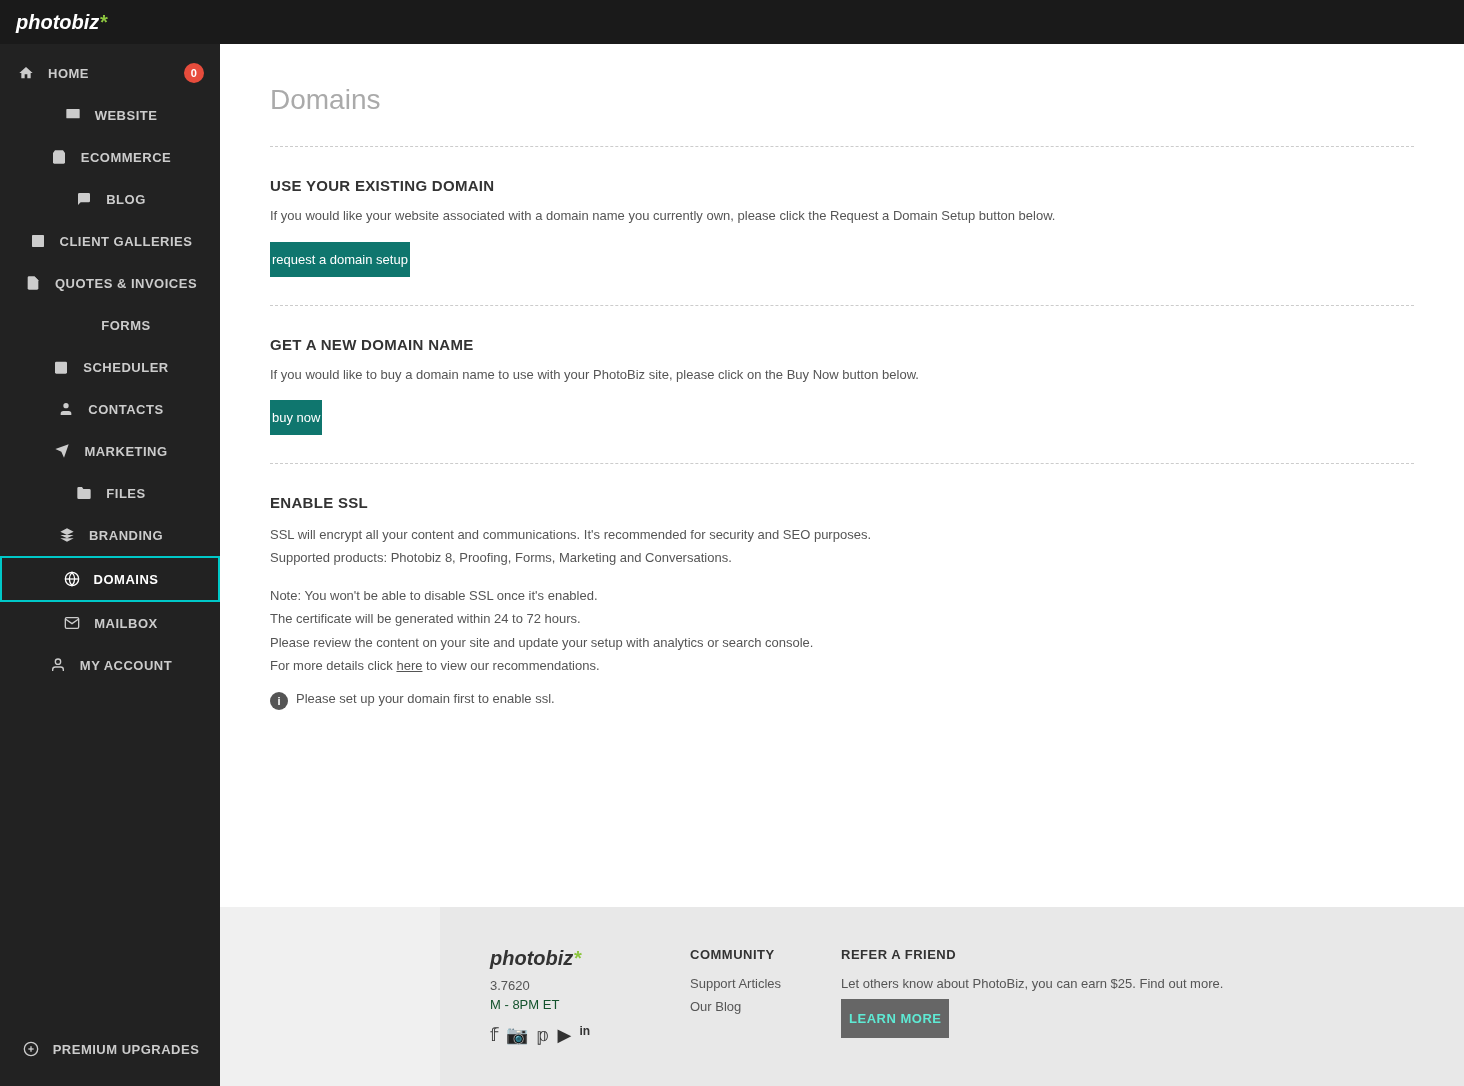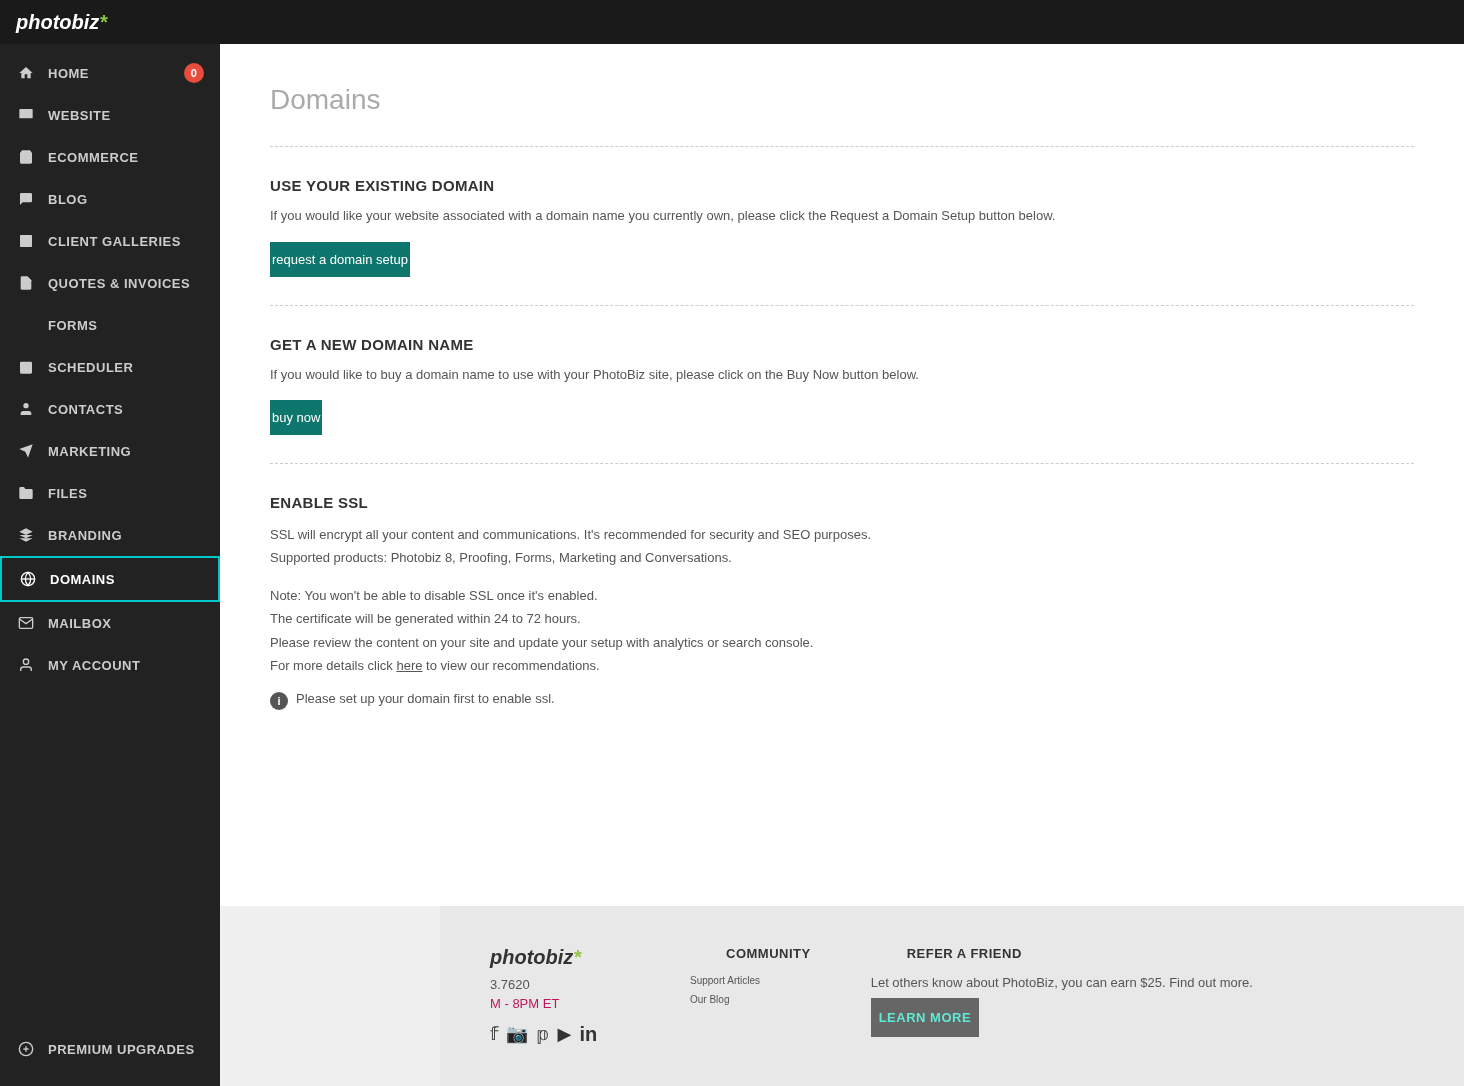--- a/index.html
+++ b/index.html
@@ -43,20 +43,21 @@
       align-items: center;
       padding: 11px 16px;
       color: #cccccc;
       cursor: pointer;
       font-size: 13px;
       font-weight: 600;
       letter-spacing: 0.5px;
       text-transform: uppercase;
       position: relative;
       gap: 12px;
+      justify-content: center;
     }
     .nav-item.active {
       color: white;
       border: 2px solid #00c8c8;
       background: transparent;
     }
     .nav-icon {
       width: 20px;
       height: 20px;
       display: flex;
@@ -170,39 +171,38 @@
       flex-shrink: 0;
     }
     .footer-logo {
       font-size: 20px;
       font-weight: bold;
       font-style: italic;
       color: #333;
       margin-bottom: 8px;
     }
     .footer-phone { font-size: 13px; color: #555; margin-bottom: 4px; }
-    .footer-hours { font-size: 13px; color: #be185d; margin-bottom: 12px; }
+    .footer-hours { font-size: 13px; color: #14532d; margin-bottom: 12px; }
     .footer-social { display: flex; gap: 8px; }
     .social-icon { font-size: 18px; color: #333; cursor: pointer; }
 
     .footer-col {
       margin-right: 60px;
     }
     .footer-col-title {
       font-size: 13px;
       font-weight: bold;
       color: #333;
       margin-bottom: 14px;
       text-transform: uppercase;
       letter-spacing: 0.5px;
-      margin-left: 36px;
     }
     .footer-link {
       display: block;
-      font-size: 10px;
+      font-size: 13px;
       color: #555;
       margin-bottom: 8px;
       cursor: pointer;
       text-decoration: none;
     }
 
     .footer-refer {
       flex: 1;
     }
     .footer-refer-text {
@@ -448,21 +448,21 @@
         <div class="footer-logo">
           <span>photobiz</span><span style="color:#8dc63f;">*</span>
         </div>
         <div class="footer-phone">3.7620</div>
         <div class="footer-hours">M - 8PM ET</div>
         <div class="footer-social">
           <span class="social-icon">𝕗</span>
           <span class="social-icon">📷</span>
           <span class="social-icon">𝕡</span>
           <span class="social-icon">▶</span>
-          <span class="social-icon" style="font-size:20px;font-weight:bold;">in</span>
+          <span class="social-icon" style="font-size:12px;font-weight:bold;">in</span>
         </div>
       </div>
 
       <div class="footer-col">
         <div class="footer-col-title">COMMUNITY</div>
         <a class="footer-link">Support Articles</a>
         <a class="footer-link">Our Blog</a>
       </div>
 
       <div class="footer-refer">

